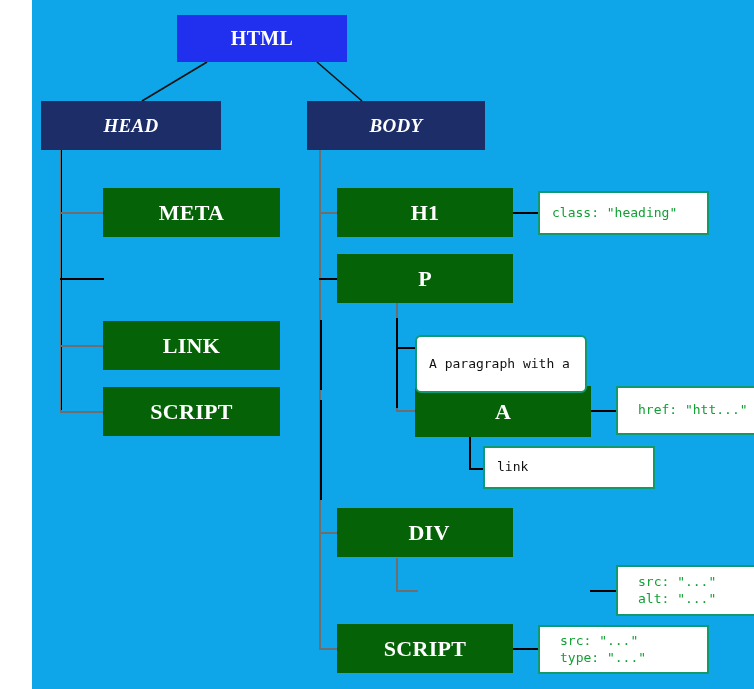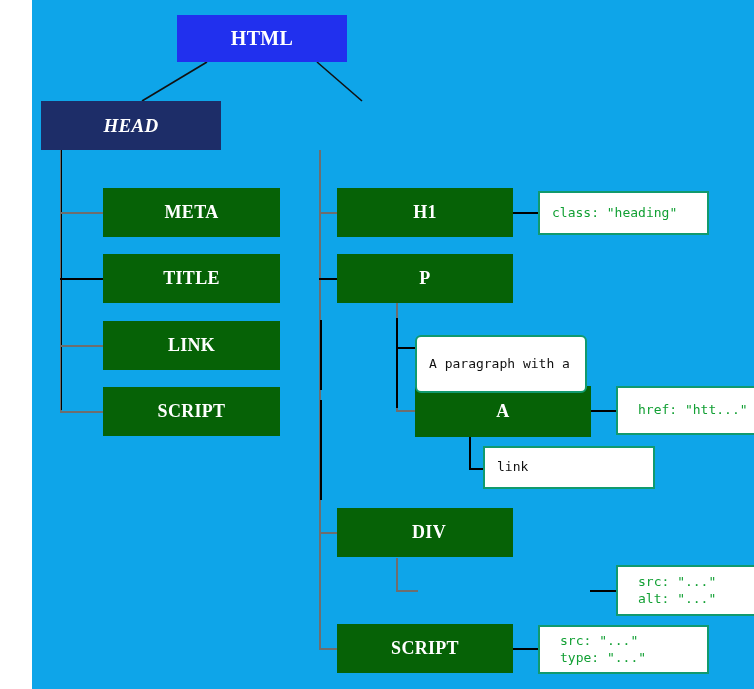--- a/index.html
+++ b/index.html
@@ -25,21 +25,21 @@
     align-items: center;
     justify-content: center;
     color: #ffffff;
     font-weight: bold;
     letter-spacing: 0.3px;
     font-family: "Liberation Serif", "DejaVu Serif", serif;
     z-index: 4;
   }
   .node.root      { background: #2130ee; font-size: 20px; }
   .node.section   { background: #1d2d68; font-size: 19px; font-style: italic; }
-  .node.element   { background: #066206; font-size: 18px; }
+  .node.element   { background: #066206; font-size: 22px; }
 
   
   .leaf {
     position: absolute;
     box-sizing: border-box;
     border: 2px solid #119a6e;
     background: #ffffff;
     display: flex;
     flex-direction: column;
     justify-content: center;
@@ -107,24 +107,24 @@
   <div class="conn v gray" style="left:364px; top:558px; height:34px;"></div>
   <div class="conn h gray" style="left:364px; top:590px; width:22px;"></div>
   <div class="conn h black" style="left:558px; top:590px; width:26px;"></div>
 
   <div class="conn h black" style="left:480px; top:648px; width:26px;"></div>
 
   <div class="node root" style="left:145px; top:15px; width:170px; height:47px;">HTML</div>
 
   <div class="node section" style="left:9px; top:101px; width:180px; height:49px;">HEAD</div>
 
+  <div class="node section" style="left:275px; top:101px; width:178px; height:49px;">BODY</div>
 
   <div class="node element" style="left:71px; top:188px; width:177px; height:49px;">META</div>
 
-  <div class="node element" style="left:71px; top:254px; width:177px; height:49px;">TITLE</div>
 
   <div class="node element" style="left:71px; top:321px; width:177px; height:49px;">LINK</div>
 
   <div class="node element" style="left:71px; top:387px; width:177px; height:49px;">SCRIPT</div>
 
   <div class="node element" style="left:305px; top:188px; width:176px; height:49px;">H1</div>
 
   <div class="node element" style="left:305px; top:254px; width:176px; height:49px;">P</div>
 
   <div class="node element" style="left:383px; top:386px; width:176px; height:51px;">A</div>

